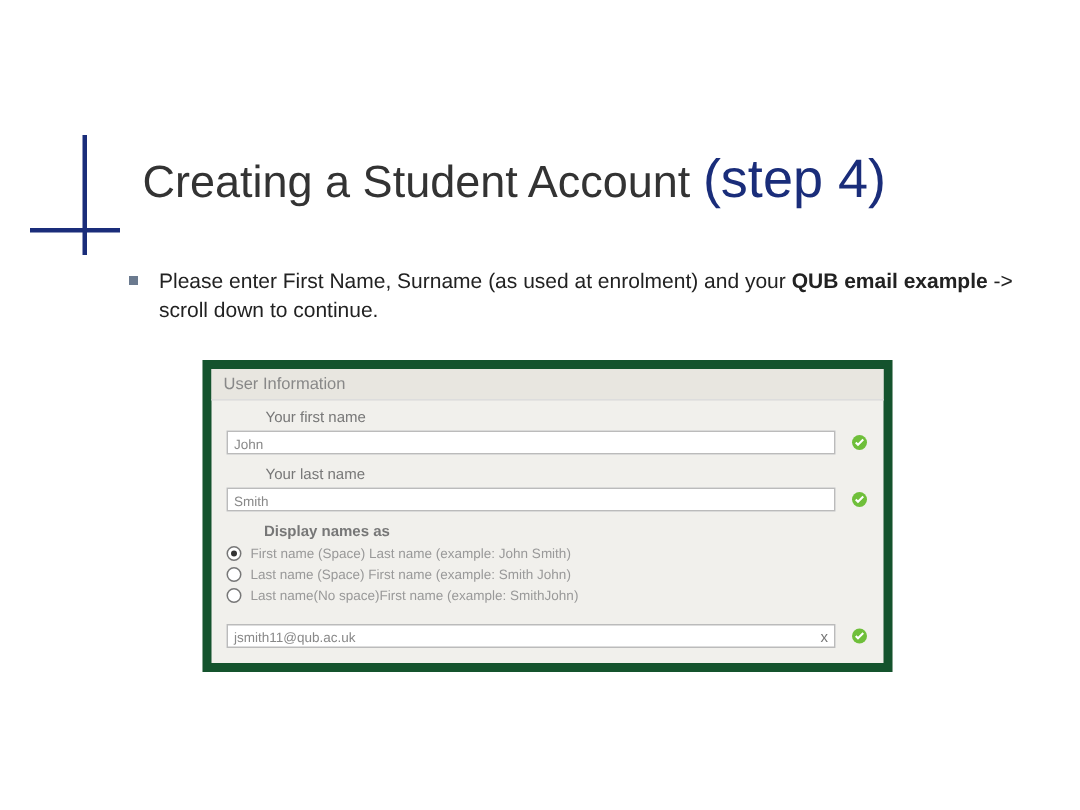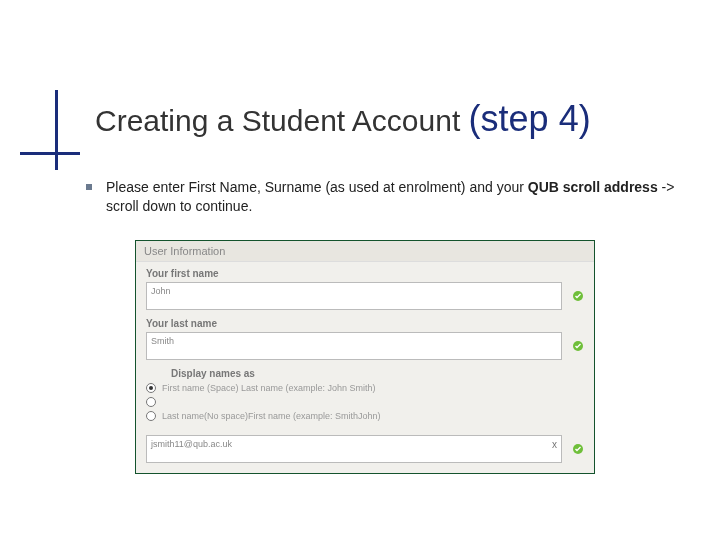--- a/index.html
+++ b/index.html
@@ -59,46 +59,47 @@
     font-size: 14px;
     color: #222;
     line-height: 1.35;
   }
   .form-shot {
     position: absolute;
     left: 135px;
     top: 240px;
     width: 460px;
     background: #f1f0ec;
-    border: 1px solid #14532d;
+    border: 6px solid #14532d;
     font-family: Arial, sans-serif;
     font-size: 10px;
     color: #777;
   }
   .section-hdr {
     background: #e8e6e0;
     padding: 4px 8px;
     font-size: 11px;
     color: #888;
     border-bottom: 1px solid #ddd;
   }
   .field-block { padding: 6px 10px 2px 10px; }
   .field-label {
     font-size: 10px;
     color: #777;
-    font-weight: bold;
+    font-weight: normal;
     margin-bottom: 3px;
+    margin-left: 26px;
   }
   .input-row {
     display: flex;
     align-items: center;
   }
   .text-input {
     flex: 1;
-    height: 28px;
+    height: 16px;
     border: 1px solid #bbb;
     background: #fff;
     font-size: 9px;
     color: #888;
     padding: 0 4px;
     line-height: 16px;
   }
   .with-x { position: relative; }
   .clear-x {
     position: absolute;
@@ -156,21 +157,21 @@
 <div class="accent-vert"></div>
 <div class="accent-horiz"></div>
 
 <h1 class="slide-title">
   <span>Creating a Student Account </span><span class="step">(step 4)</span>
 </h1>
 
 <div class="bullet-row">
   <div class="bullet-sq"></div>
   <div class="bullet-text">
-    <span>Please enter First Name, Surname (as used at enrolment) and your </span><b>QUB scroll address</b><span> -&gt; scroll down to continue.</span>
+    <span>Please enter First Name, Surname (as used at enrolment) and your </span><b>QUB email example</b><span> -&gt; scroll down to continue.</span>
   </div>
 </div>
 
 <div class="form-shot">
   <div class="section-hdr">User Information</div>
 
   <div class="field-block">
     <div class="field-label">Your first name</div>
     <div class="input-row">
       <div class="text-input">John</div>
@@ -197,20 +198,21 @@
   </div>
 
   <div class="display-block">
     <div class="display-hdr">Display names as</div>
     <div class="radio-row">
       <span class="radio sel"></span>
       <span>First name (Space) Last name (example: John Smith)</span>
     </div>
     <div class="radio-row">
       <span class="radio"></span>
+      <span>Last name (Space) First name (example: Smith John)</span>
     </div>
     <div class="radio-row">
       <span class="radio"></span>
       <span>Last name(No space)First name (example: SmithJohn)</span>
     </div>
   </div>
 
   <div class="field-block" style="padding-bottom:10px;">
     <div class="input-row">
       <div class="text-input with-x">

